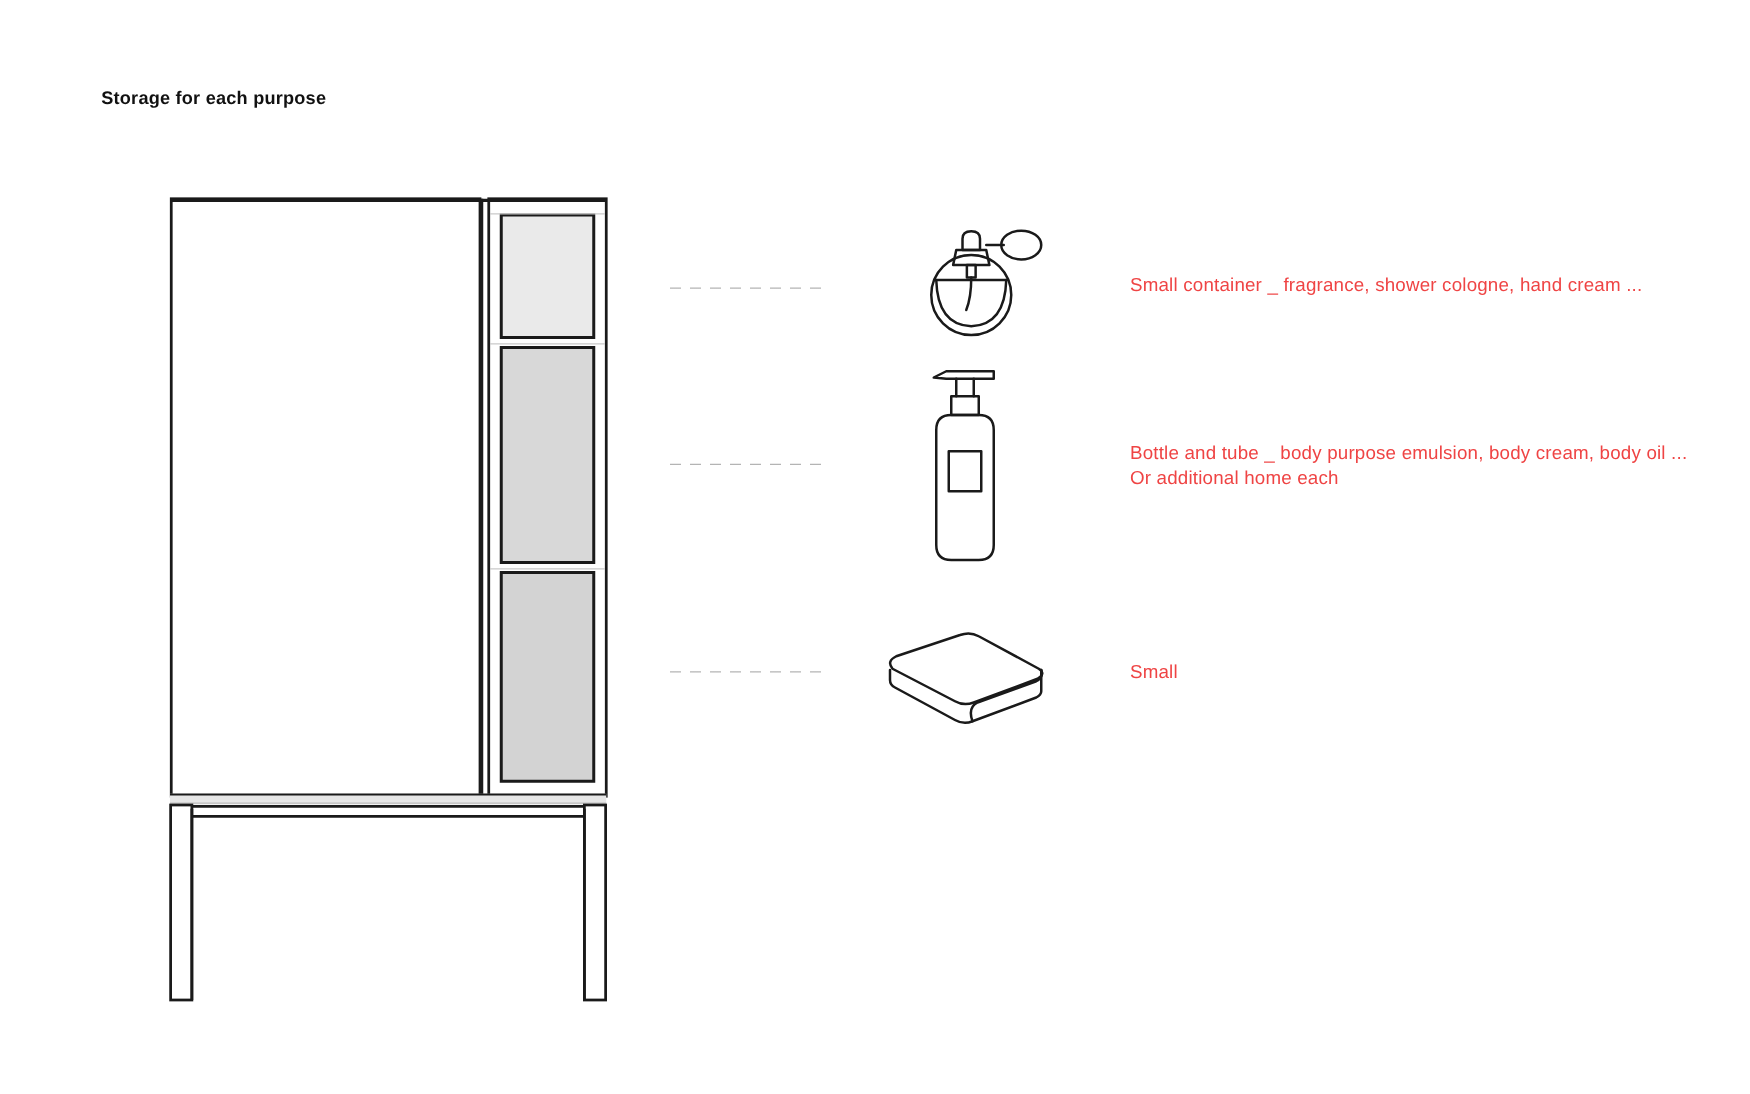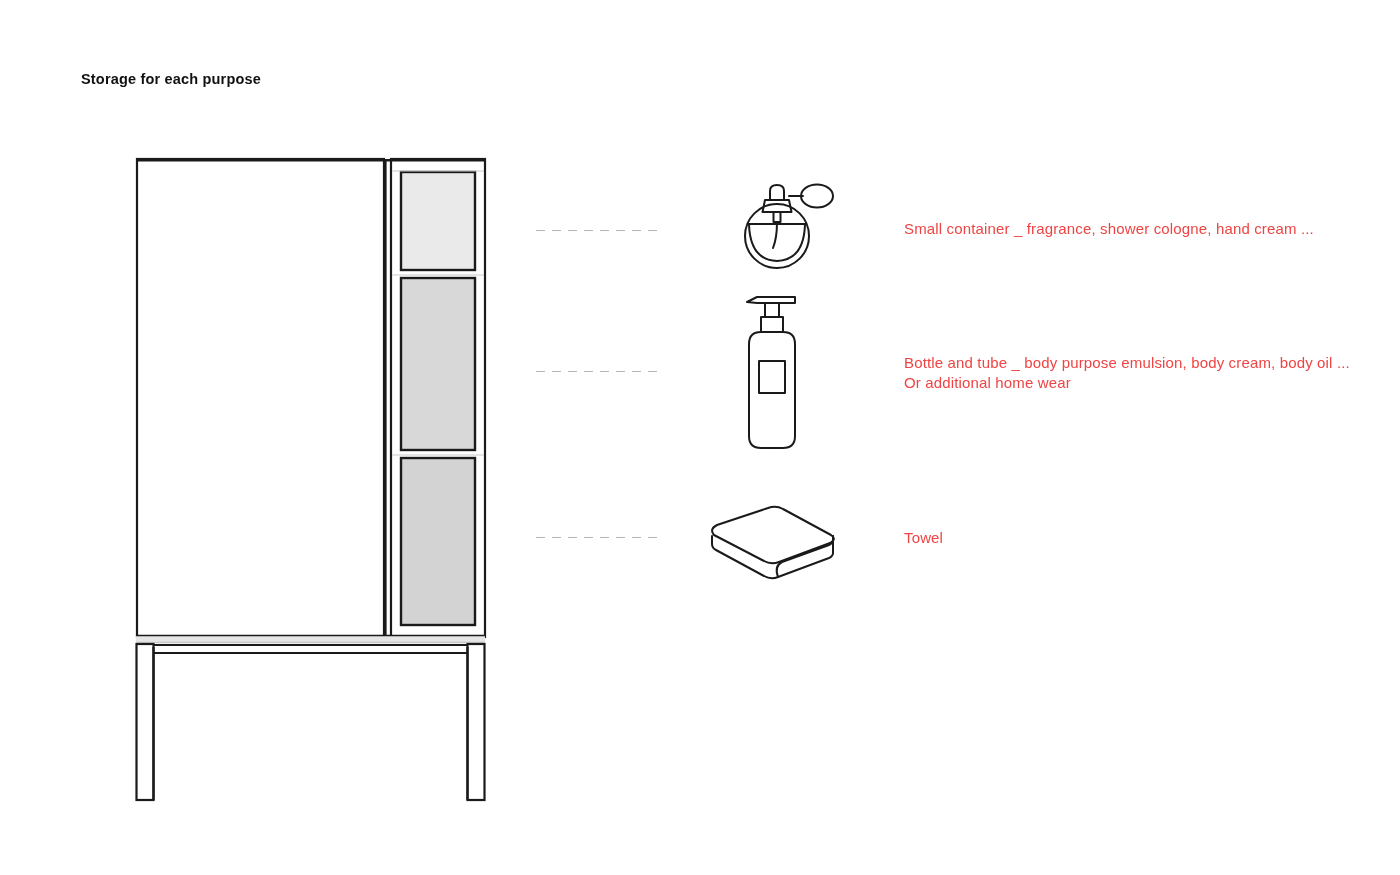--- a/index.html
+++ b/index.html
@@ -170,33 +170,33 @@
       <path d="M26 29 L48 29 L48 44 L26 44 Z"></path>
 
       <path d="M14 56 Q14 44 26 44 L48 44 Q60 44 60 56 L60 148 Q60 160 48 160 L26 160 Q14 160 14 148 Z"></path>
 
       <rect x="24" y="73" width="26" height="32"></rect>
     </g>
   </svg>
 
   <div class="caption" id="cap-2">
     <span>Bottle and tube _ body purpose emulsion, body cream, body oil ...</span>
-    <span class="line2">Or additional home wear</span>
+    <span class="line2">Or additional home each</span>
   </div>
 
   <div class="dash-line" id="dash-3"></div>
 
   <svg class="icon-box" id="icon-towel" viewBox="0 0 148 92">
     <g fill="none" stroke="#1a1a1a" stroke-width="2" stroke-linejoin="round" stroke-linecap="round">
 
       <path d="M14 37 Q9 31 17 27 L68 10 Q76 7 83 11 L131 37 Q137 41 130 45 L79 64 Q71 67 64 63 Z"></path>
 
       <path d="M133 38 L133 55 Q133 58 129 60 L78 79 Q71 82 64 78 L16 52 Q12 50 12 46 L12 38"></path>
 
       <path d="M78 79 Q74 68 82 64 L129 47 Q135 44 133 38"></path>
     </g>
   </svg>
 
   <div class="caption" id="cap-3">
-    <span>Towel</span>
+    <span>Small</span>
   </div>
 
 </div>
 
 </body></html>

